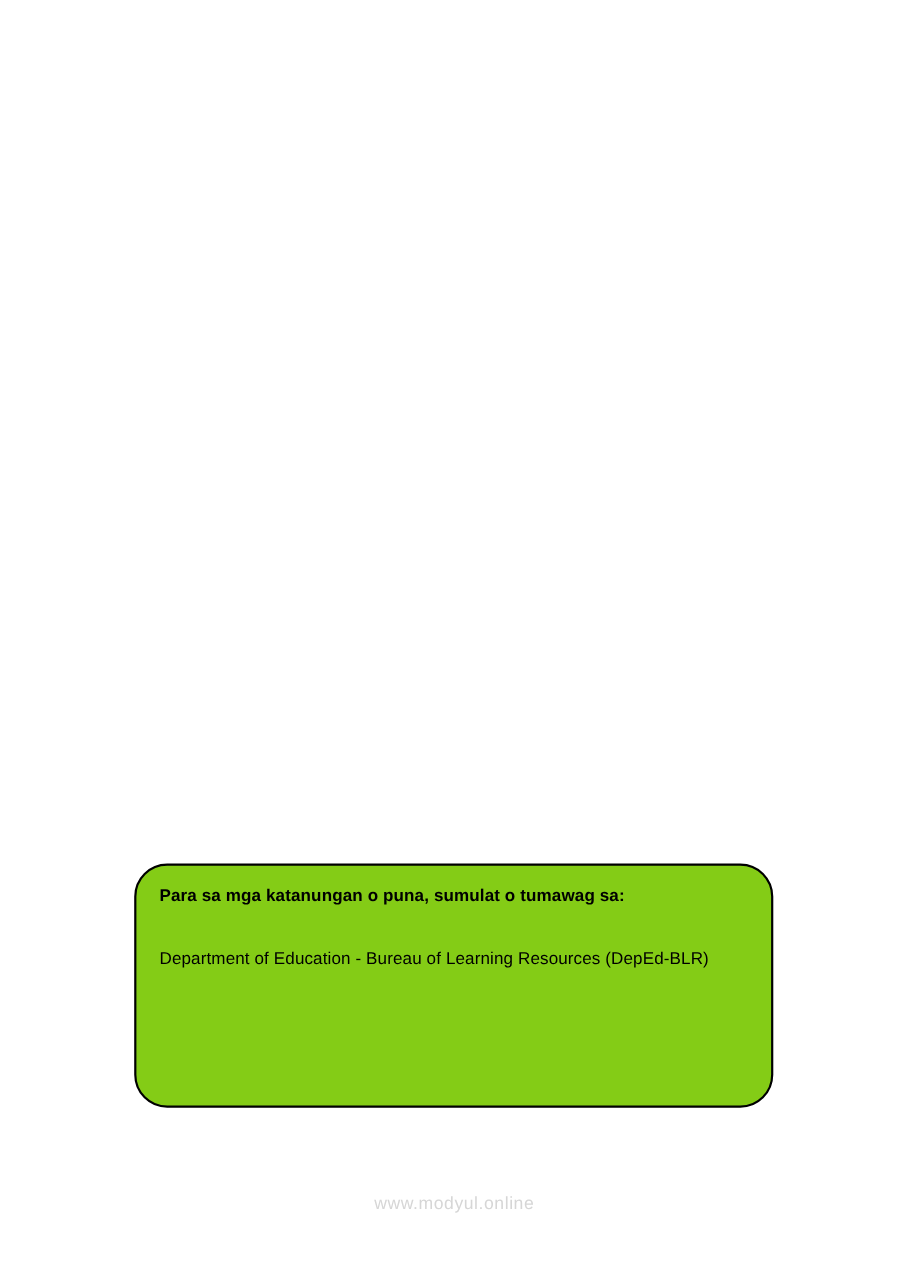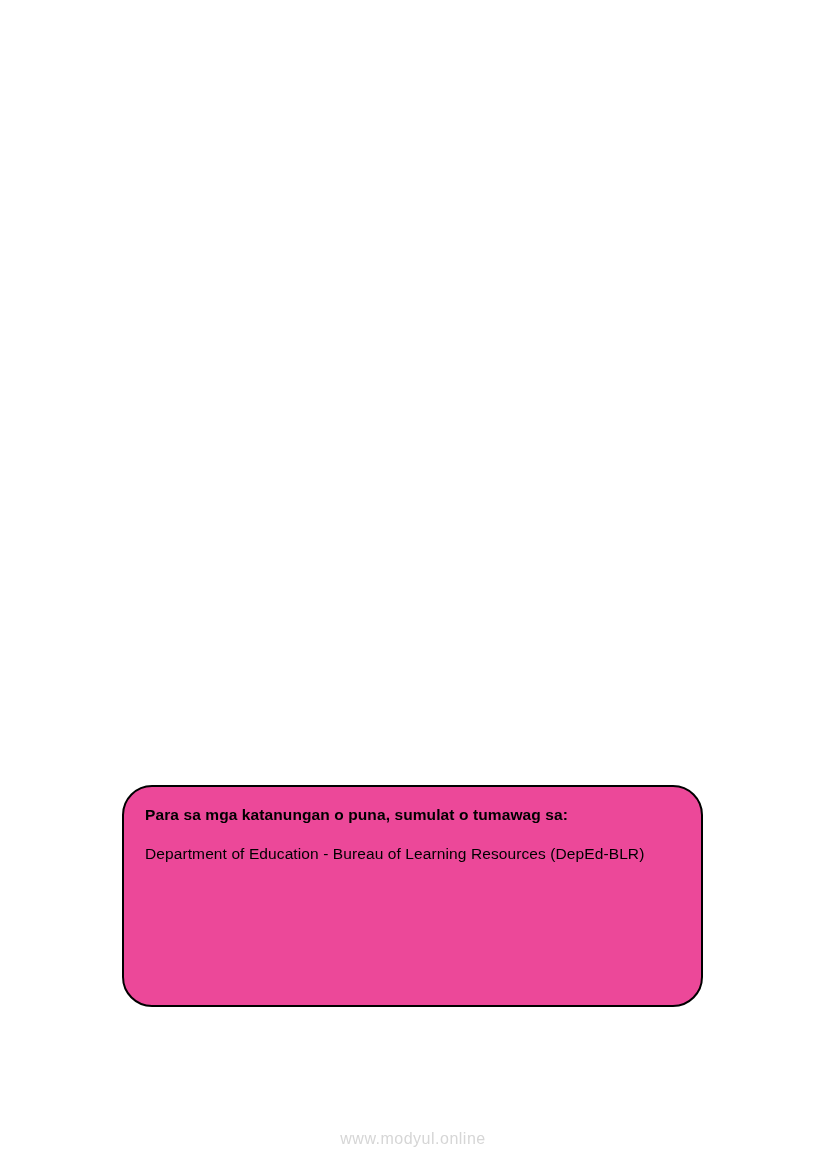--- a/index.html
+++ b/index.html
@@ -18,41 +18,41 @@
   }
   .contact-box {
     position: absolute;
     left: 122px;
     top: 785px;
     width: 581px;
     height: 222px;
     box-sizing: border-box;
     border: 2px solid #000000;
     border-radius: 30px;
-    background: #ec4899;
+    background: #84cc16;
     padding: 16px 20px 0 21px;
   }
   .contact-box p {
     margin: 0;
     font-size: 15.5px;
     line-height: 19.5px;
     letter-spacing: 0.1px;
   }
   .contact-box .heading {
     font-weight: bold;
     margin-top: 2px;
   }
   .contact-box .para-gap {
-    margin-top: 19px;
+    margin-top: 37px;
   }
   .watermark {
     position: absolute;
     left: 0;
     right: 0;
-    top: 1130px;
+    top: 1086px;
     text-align: center;
     font-size: 16px;
     color: #d6d6d6;
     letter-spacing: 0.5px;
   }
 </style>
 </head>
 <body>
 
 <div class="page">

